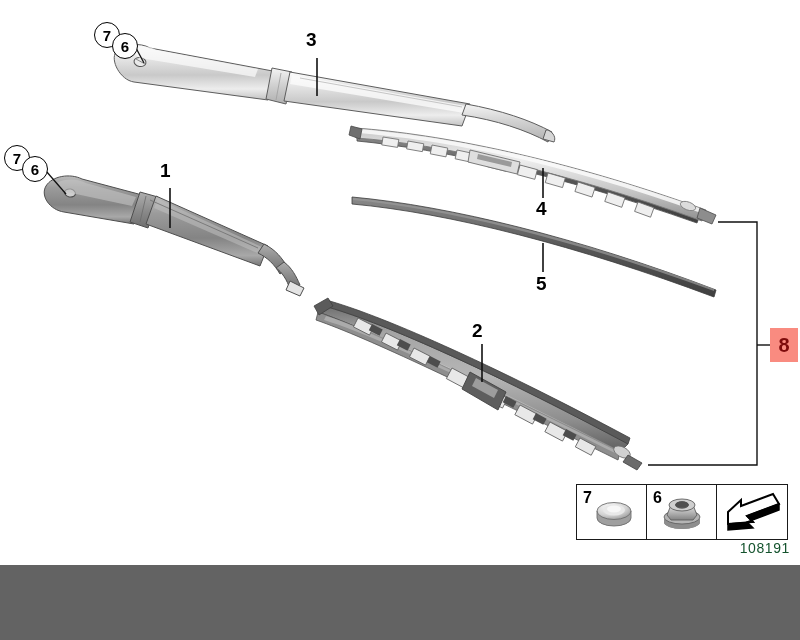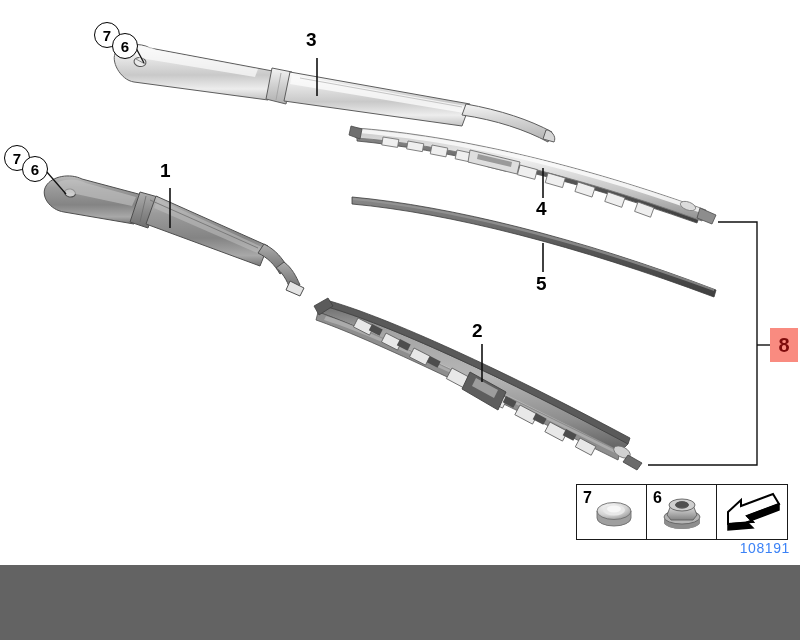--- a/index.html
+++ b/index.html
@@ -108,21 +108,21 @@
   .legend-art { display: block; }
   #legend-code-wrap {
     position: absolute;
     left: 672px;
     top: 540px;
     width: 118px;
     text-align: right;
     font-family: "Liberation Sans", sans-serif;
     font-size: 14px;
     letter-spacing: 0.6px;
-    color: #3b82f6;
+    color: #14532d;
   }
 
   
   #footer-bar {
     position: absolute;
     left: 0;
     top: 565px;
     width: 800px;
     height: 75px;
     background: #636363;

